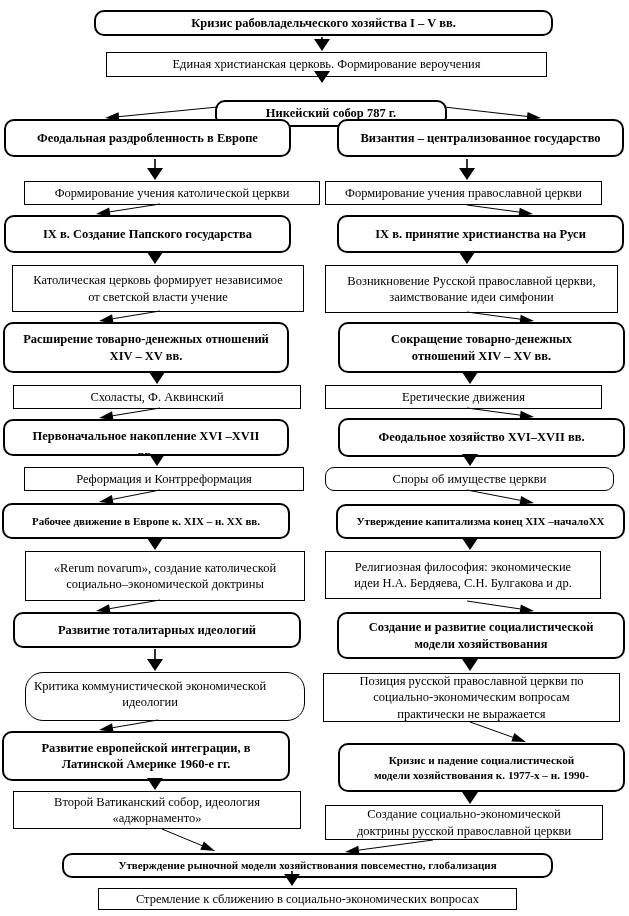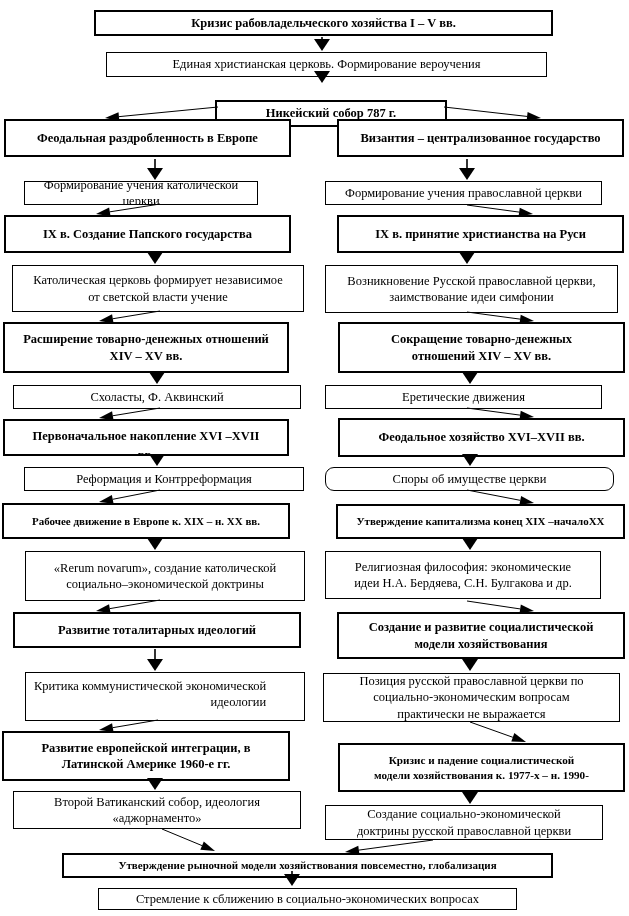--- a/index.html
+++ b/index.html
@@ -22,28 +22,29 @@
     text-align:center;
     font-size:12.5px;
     line-height:1.3;
     padding:2px 4px;
     overflow:hidden;
     white-space:pre-line;
     z-index:1;
   }
   .node.emphasis {
     border:2px solid #000000;
-    border-radius:0;
+    border-radius:10px;
     font-weight:bold;
   }
   .node.align-left {
     justify-content:flex-start;
     align-items:flex-start;
-    text-align:right;
+    text-align:center;
     padding:5px 8px;
+    border-radius:18px;
   }
   .node.clip-bottom {
     align-items:flex-start;
     padding-top:6px;
     line-height:1.5;
   }
   #arrow-layer {
     position:absolute;
     left:0; top:0;
     width:629px; height:916px;
@@ -53,21 +54,21 @@
 </style>
 </head>
 <body>
 
 <div id="canvas">
   <div class="node emphasis" style="left: 94px; top: 10px; width: 459px; height: 26px;">Кризис рабовладельческого хозяйства I – V вв.</div>
     <div class="node plain" style="left: 106px; top: 52px; width: 441px; height: 25px;">Единая христианская церковь. Формирование вероучения</div>
     <div class="node emphasis" style="left: 215px; top: 100px; width: 232px; height: 27px;">Никейский собор 787 г.</div>
     <div class="node emphasis" style="left: 4px; top: 119px; width: 287px; height: 38px; text-align: right;">Феодальная раздробленность в Европе</div>
     <div class="node emphasis" style="left: 337px; top: 119px; width: 287px; height: 38px;">Византия – централизованное государство</div>
-    <div class="node plain" style="left: 24px; top: 181px; width: 234px; height: 24px;">Формирование учения католической церкви</div>
+    <div class="node plain" style="left: 24px; top: 181px; width: 296px; height: 24px;">Формирование учения католической церкви</div>
     <div class="node plain" style="left: 325px; top: 181px; width: 277px; height: 24px;">Формирование учения православной церкви</div>
     <div class="node emphasis" style="left: 4px; top: 215px; width: 287px; height: 38px;">IX в. Создание Папского государства</div>
     <div class="node emphasis" style="left: 337px; top: 215px; width: 287px; height: 38px;">IX в. принятие христианства на Руси</div>
     <div class="node plain" style="left: 12px; top: 265px; width: 292px; height: 47px;">Католическая церковь формирует независимое
 от светской власти учение</div>
     <div class="node plain" style="left: 325px; top: 265px; width: 293px; height: 48px;">Возникновение Русской православной церкви,
 заимствование идеи симфонии</div>
     <div class="node emphasis" style="left: 3px; top: 322px; width: 286px; height: 51px;">Расширение товарно-денежных отношений
 XIV – XV вв.</div>
     <div class="node emphasis" style="left: 338px; top: 322px; width: 287px; height: 51px;">Сокращение товарно-денежных

